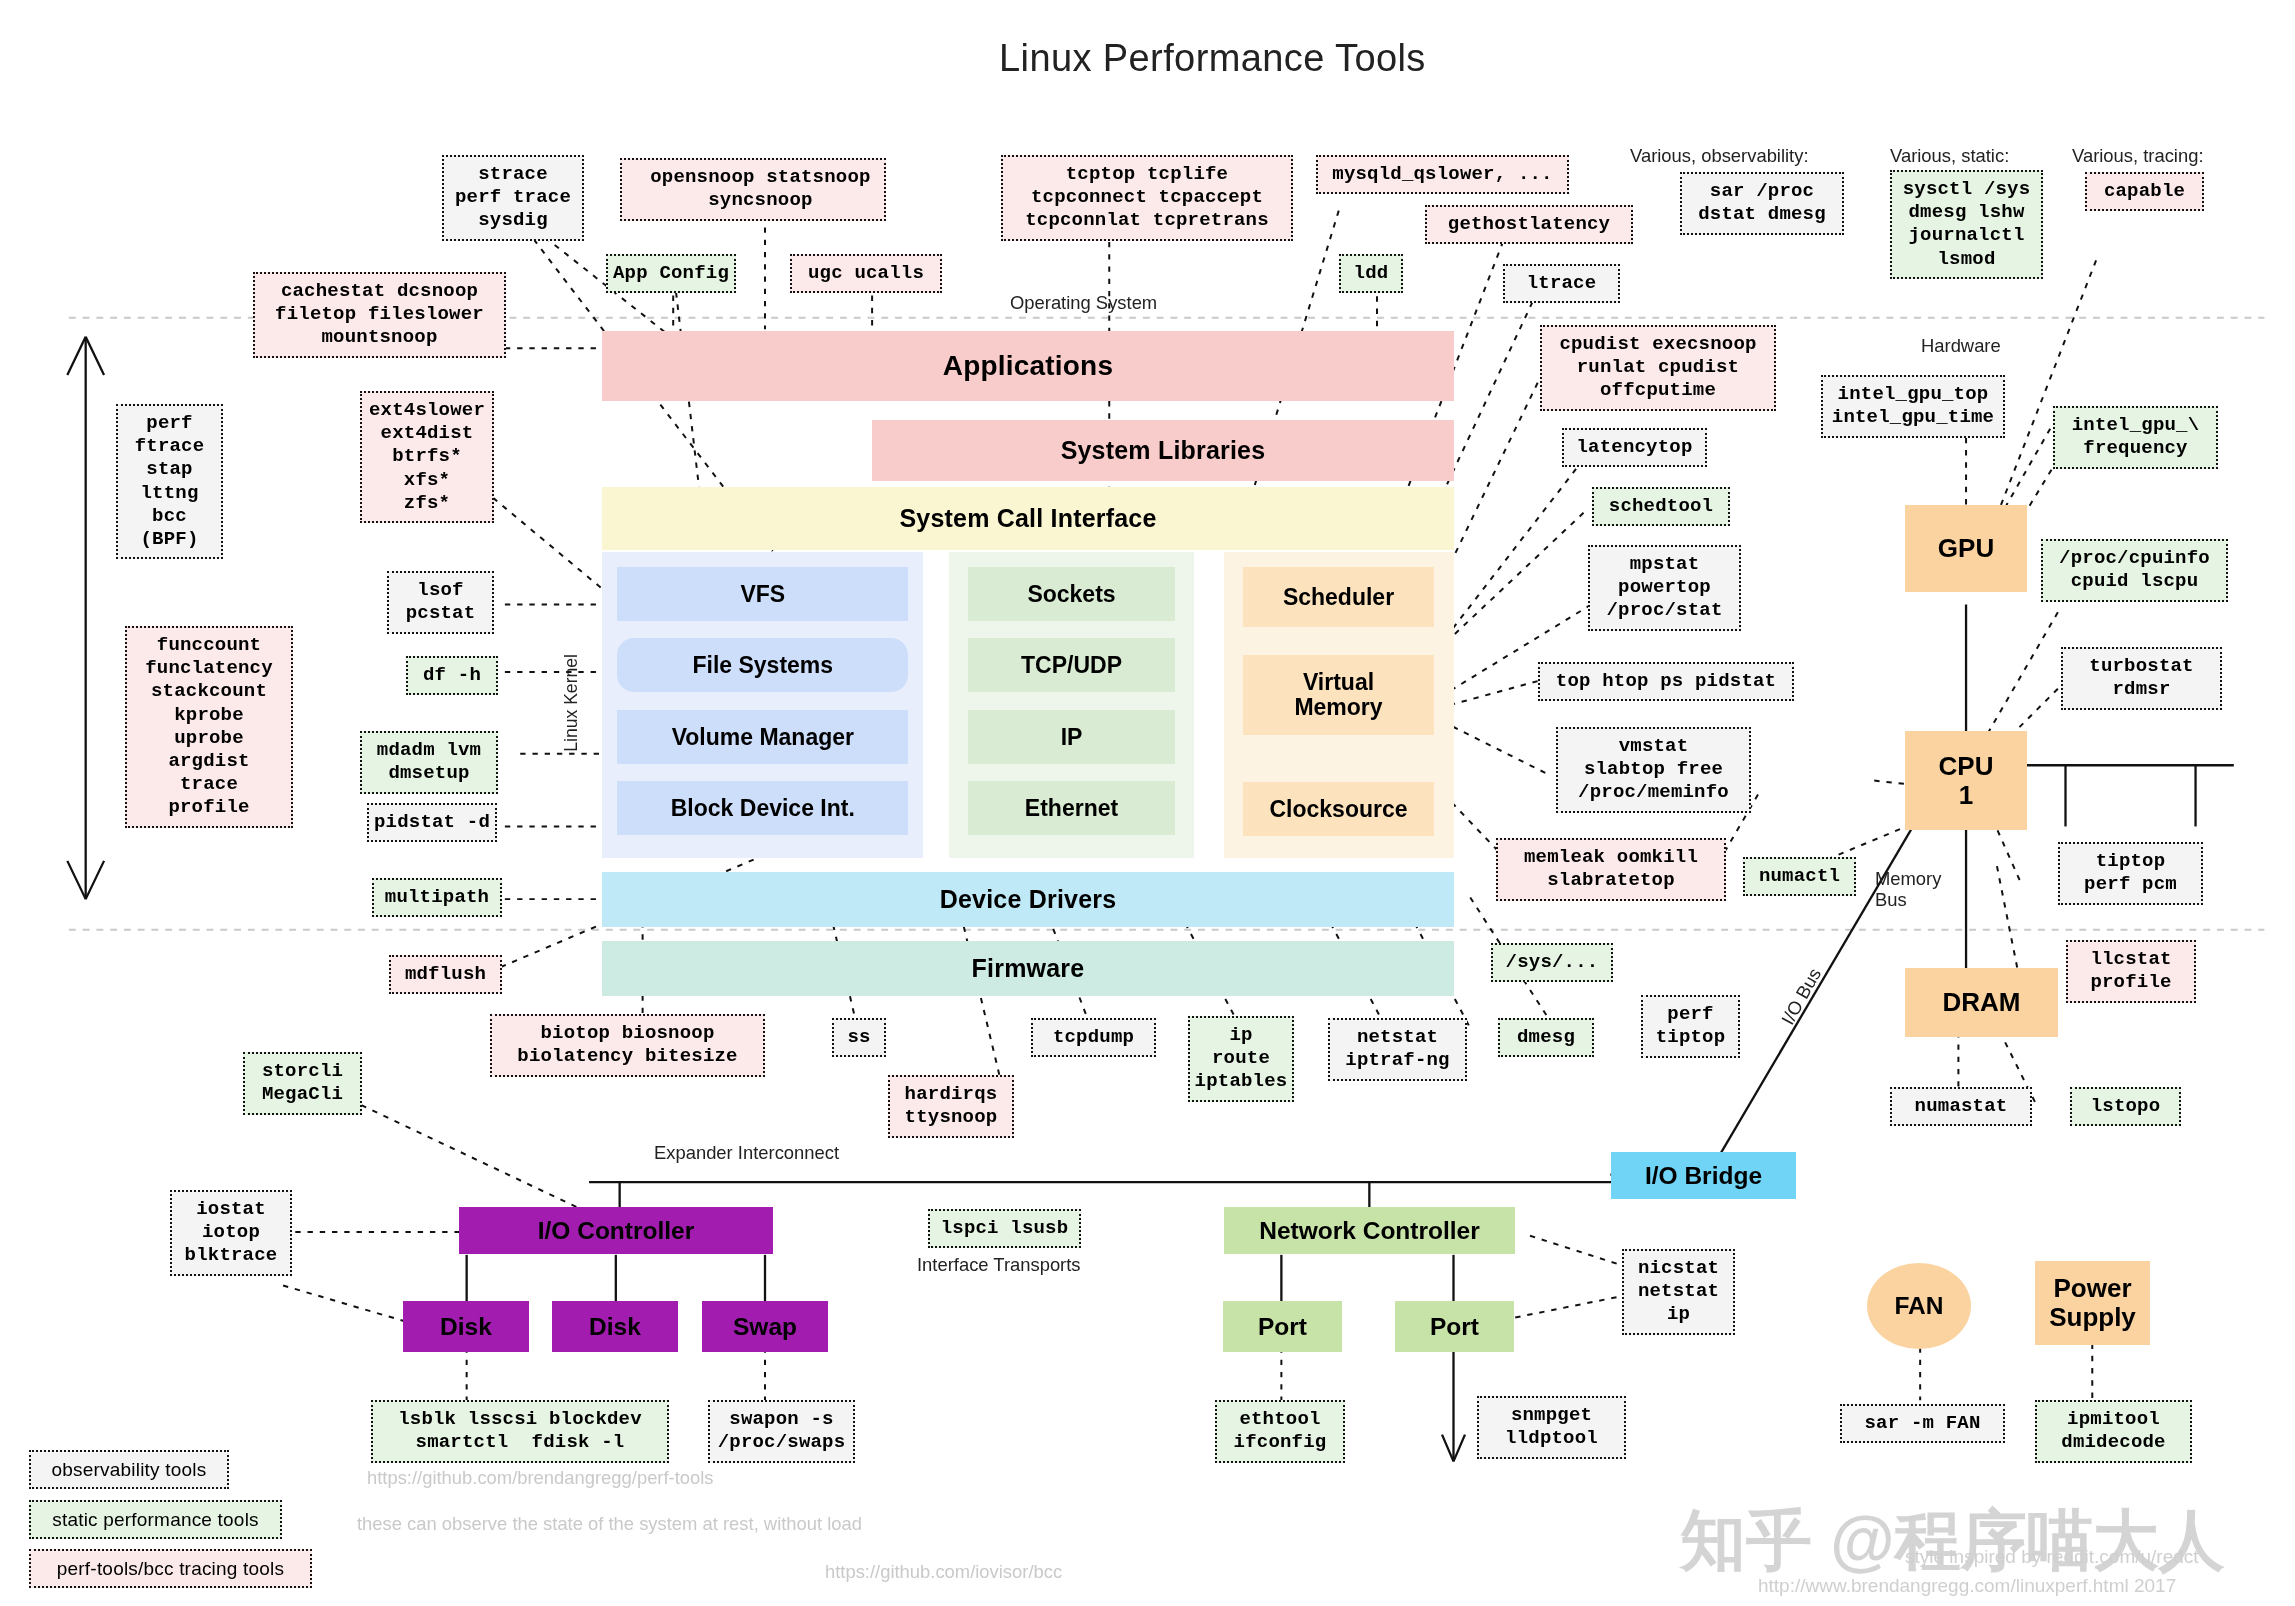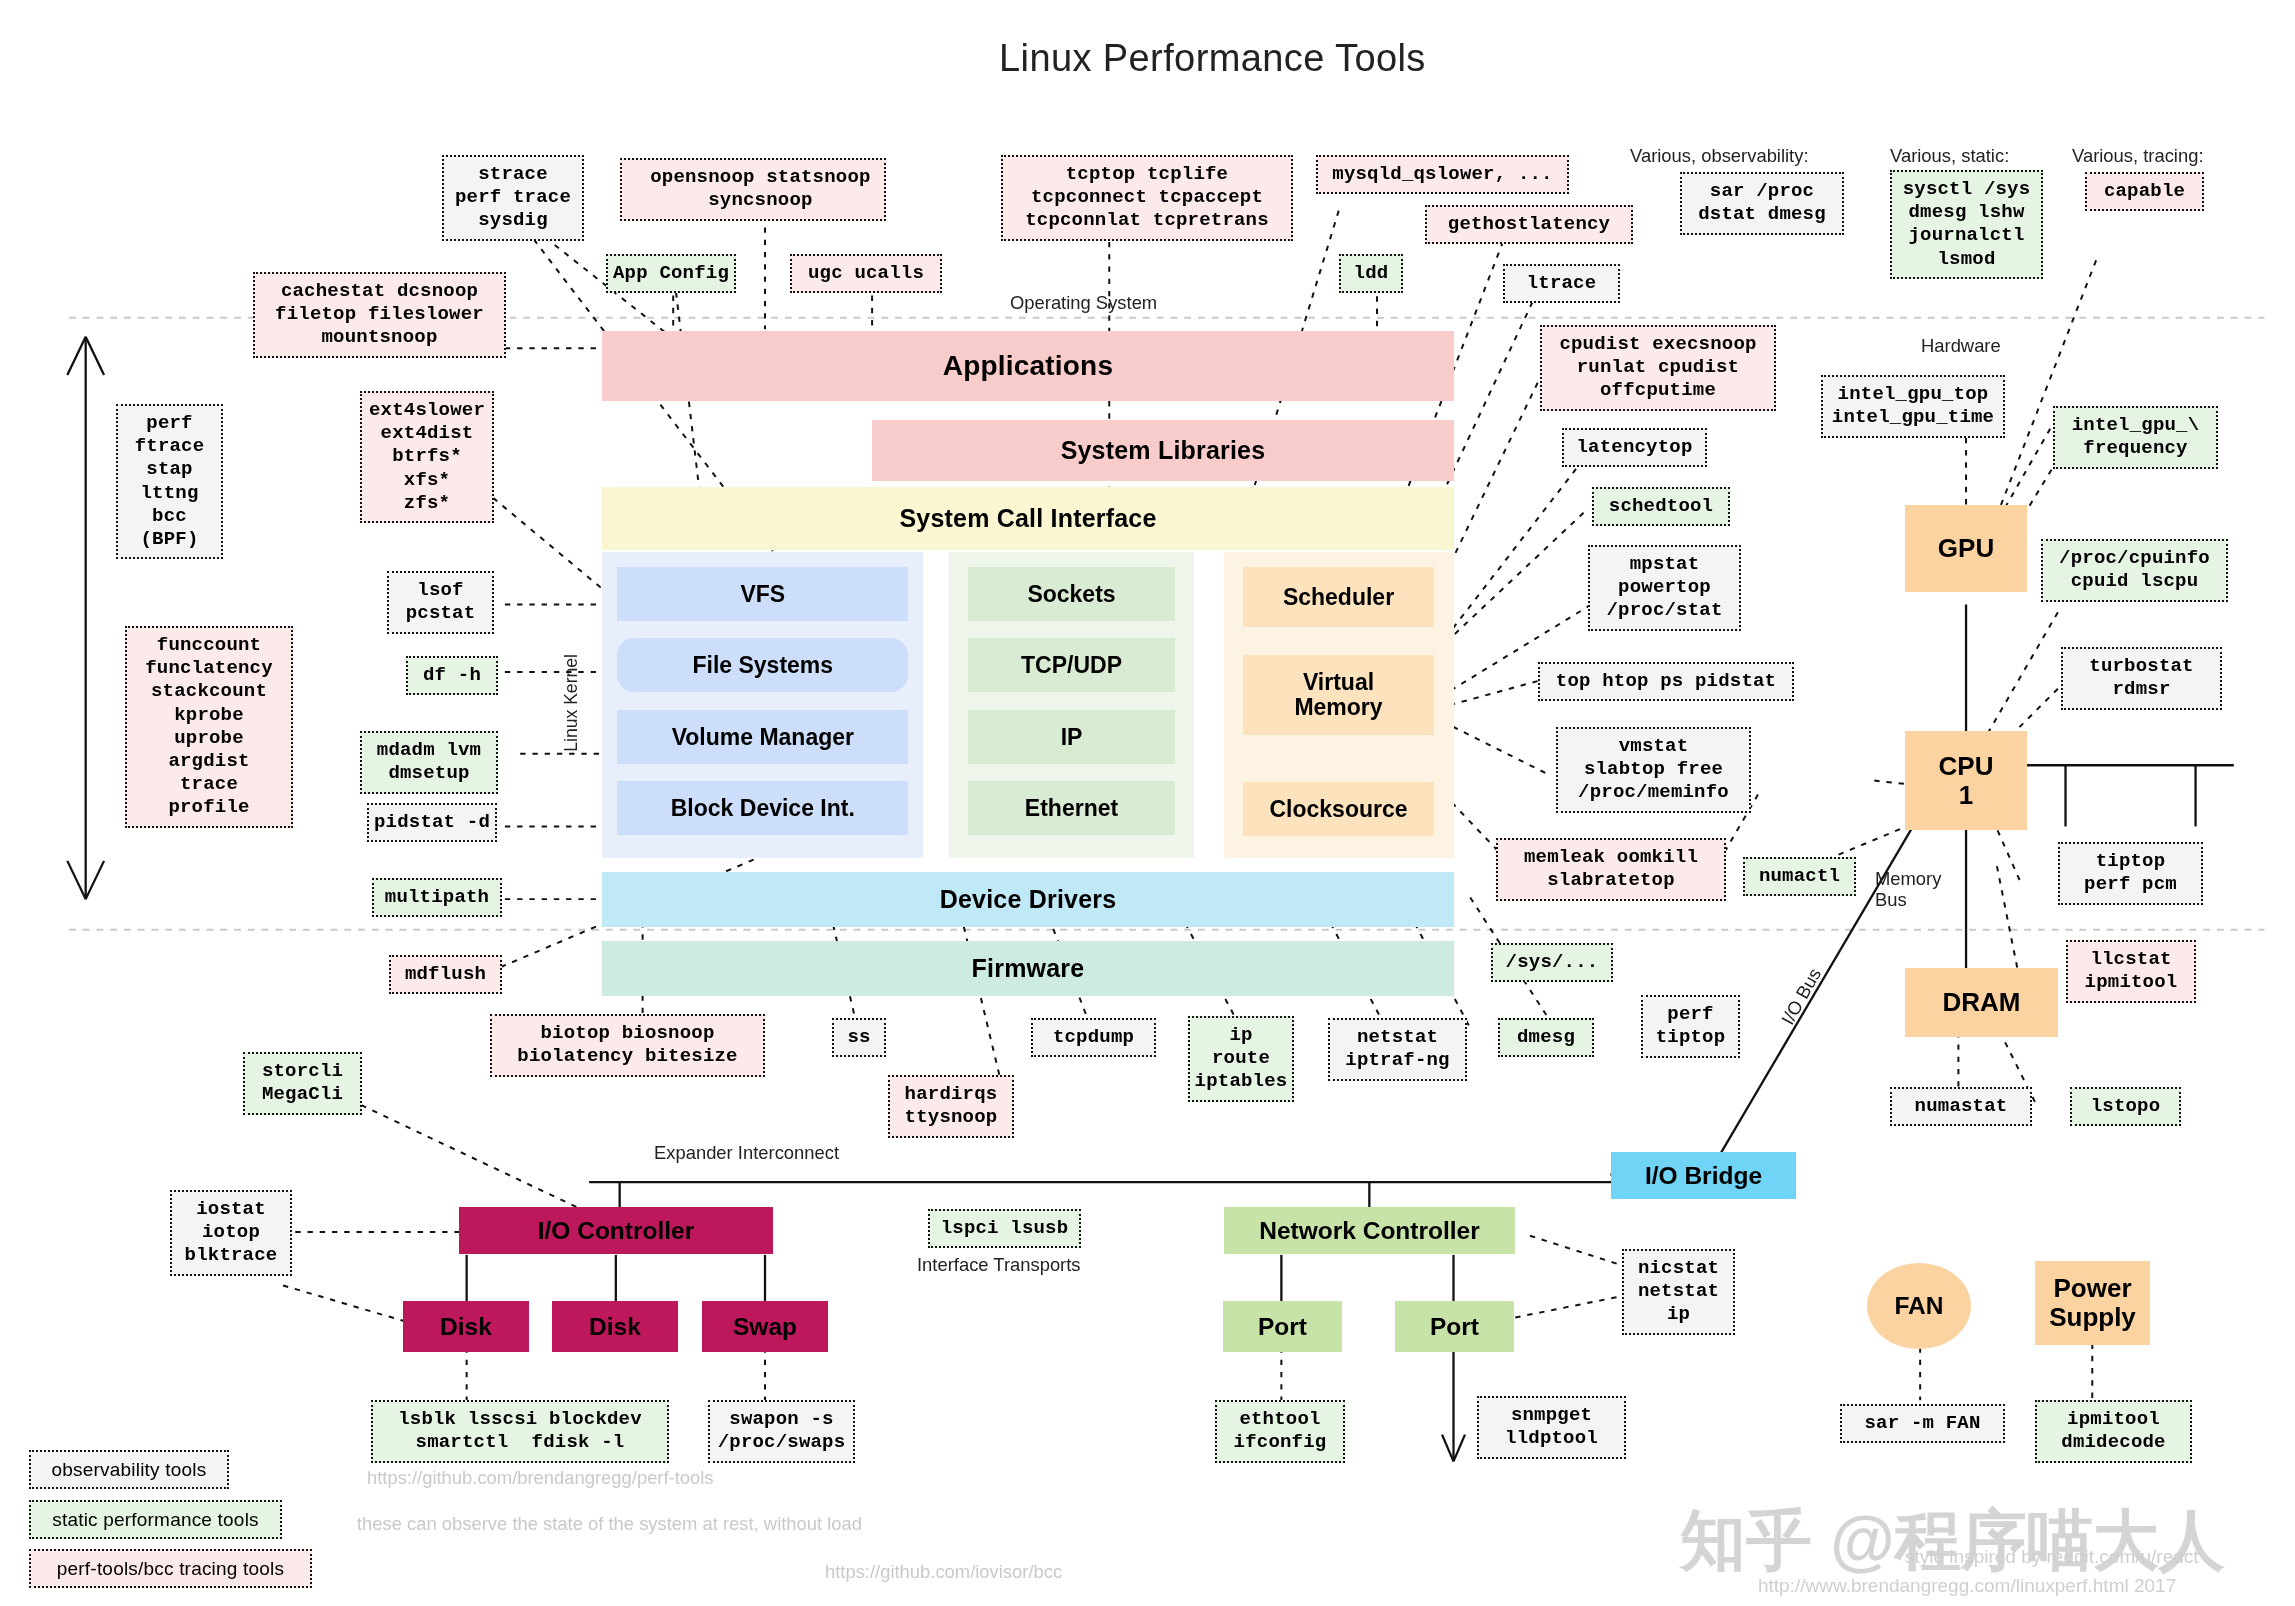--- a/index.html
+++ b/index.html
@@ -34,21 +34,21 @@
 
   .sub{position:absolute;box-sizing:border-box;display:flex;align-items:center;
        justify-content:center;text-align:center;font-weight:bold;font-size:23px;line-height:1.08;}
   .sub-blue {background:#cddefa;}
   .sub-green{background:#d9ebd2;}
   .sub-orng {background:#fde3bd;}
 
   
   .hw{font-weight:bold;}
   .hw-orange{background:#fbd3a0;font-size:26px;}
-  .hw-blue  {background:#be185d;font-size:24.5px;}
+  .hw-blue  {background:#a21caf;font-size:24.5px;}
   .hw-cyan  {background:#6fd4f5;font-size:24.5px;}
   .hw-green {background:#c7e3a8;font-size:24.5px;}
   .fan{background:#fbd3a0;border-radius:50%;font-weight:bold;font-size:24.5px;}
 
   
   .lbl{position:absolute;font-size:18.4px;color:#222;white-space:nowrap;}
   .title{position:absolute;font-size:38px;color:#222;letter-spacing:0.4px;white-space:nowrap;}
   .vert{writing-mode:vertical-rl;transform:rotate(180deg);font-size:17.6px;color:#222;}
 
   .footnote{position:absolute;font-size:18.4px;color:#c9c9c9;white-space:nowrap;}
@@ -289,21 +289,21 @@
 /proc/meminfo</div>
   <div class="node tool obs" style="left:367px;top:803px;width:130px;">pidstat -d</div>
   <div class="node tool bcc" style="left:1496px;top:838px;width:230px;">memleak oomkill
 slabratetop</div>
   <div class="node tool static" style="left:1743px;top:857px;width:113px;">numactl</div>
   <div class="node tool obs" style="left:2058px;top:842px;width:145px;">tiptop
 perf pcm</div>
   <div class="node tool static" style="left:372px;top:878px;width:130px;">multipath</div>
   <div class="node tool static" style="left:1491px;top:943px;width:122px;">/sys/...</div>
   <div class="node tool bcc" style="left:2066px;top:940px;width:130px;">llcstat
-ipmitool</div>
+profile</div>
   <div class="node tool bcc" style="left:389px;top:955px;width:113px;">mdflush</div>
   <div class="node tool obs" style="left:1641px;top:995px;width:99px;">perf
 tiptop</div>
   <div class="node tool bcc" style="left:490px;top:1014px;width:275px;">biotop biosnoop
 biolatency bitesize</div>
   <div class="node tool obs" style="left:832px;top:1018px;width:54px;">ss</div>
   <div class="node tool obs" style="left:1031px;top:1018px;width:125px;">tcpdump</div>
   <div class="node tool static" style="left:1188px;top:1016px;width:106px;">ip
 route
 iptables</div>

